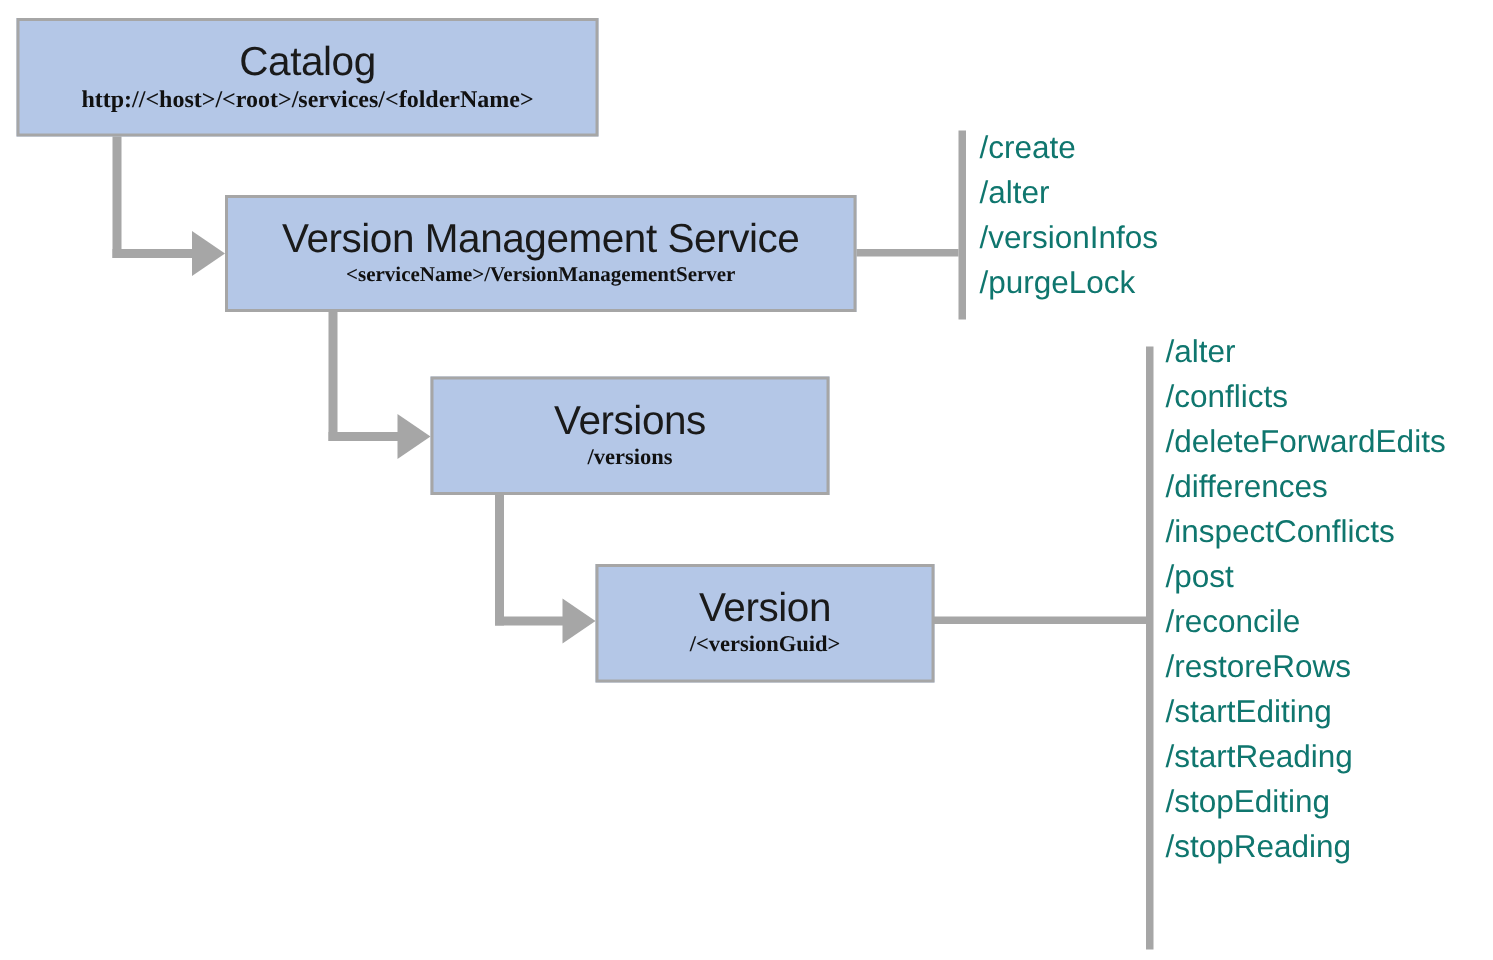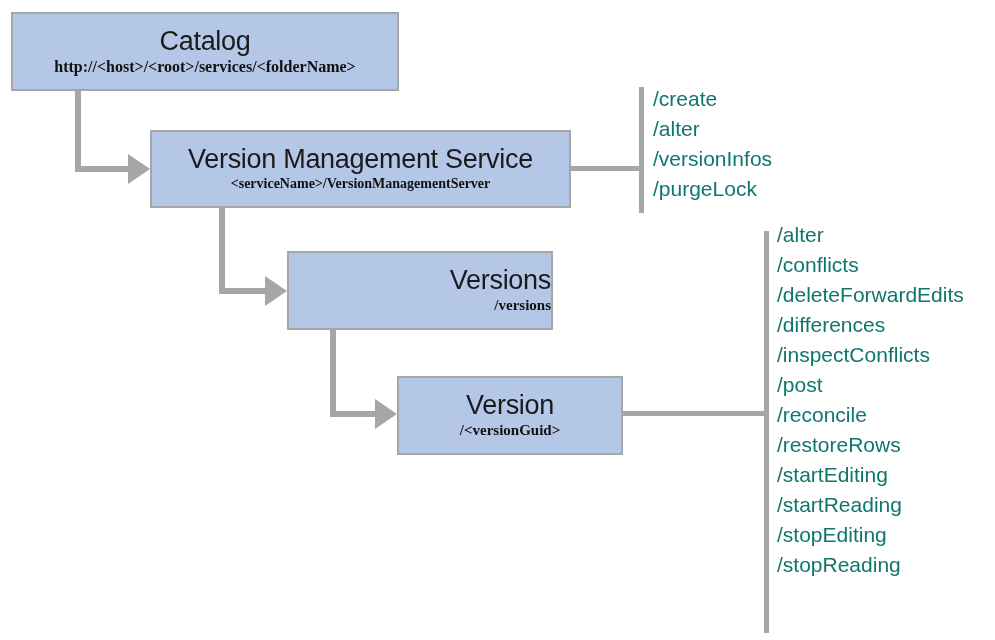--- a/index.html
+++ b/index.html
@@ -37,21 +37,21 @@
     color: #111111;
     font-weight: 700;
     font-size: 15px;
     line-height: 1.3;
     font-family: Liberation Serif, serif;
   }
   .node-catalog  { left: 11px;  top: 12px;  width: 388px; height: 79px; }
   .node-catalog .node-subtitle { font-size: 16px; }
   .node-vms      { left: 150px; top: 130px; width: 421px; height: 78px; }
   .node-vms .node-subtitle { font-size: 14px; }
-  .node-versions { left: 287px; top: 251px; width: 266px; height: 79px; align-items: flex-end; }
+  .node-versions { left: 287px; top: 251px; width: 266px; height: 79px; }
   .node-version  { left: 397px; top: 376px; width: 226px; height: 79px; }
 
   
   .seg {
     position: absolute;
     background: #a6a6a6;
   }
   .arrowhead {
     position: absolute;
     width: 0;

